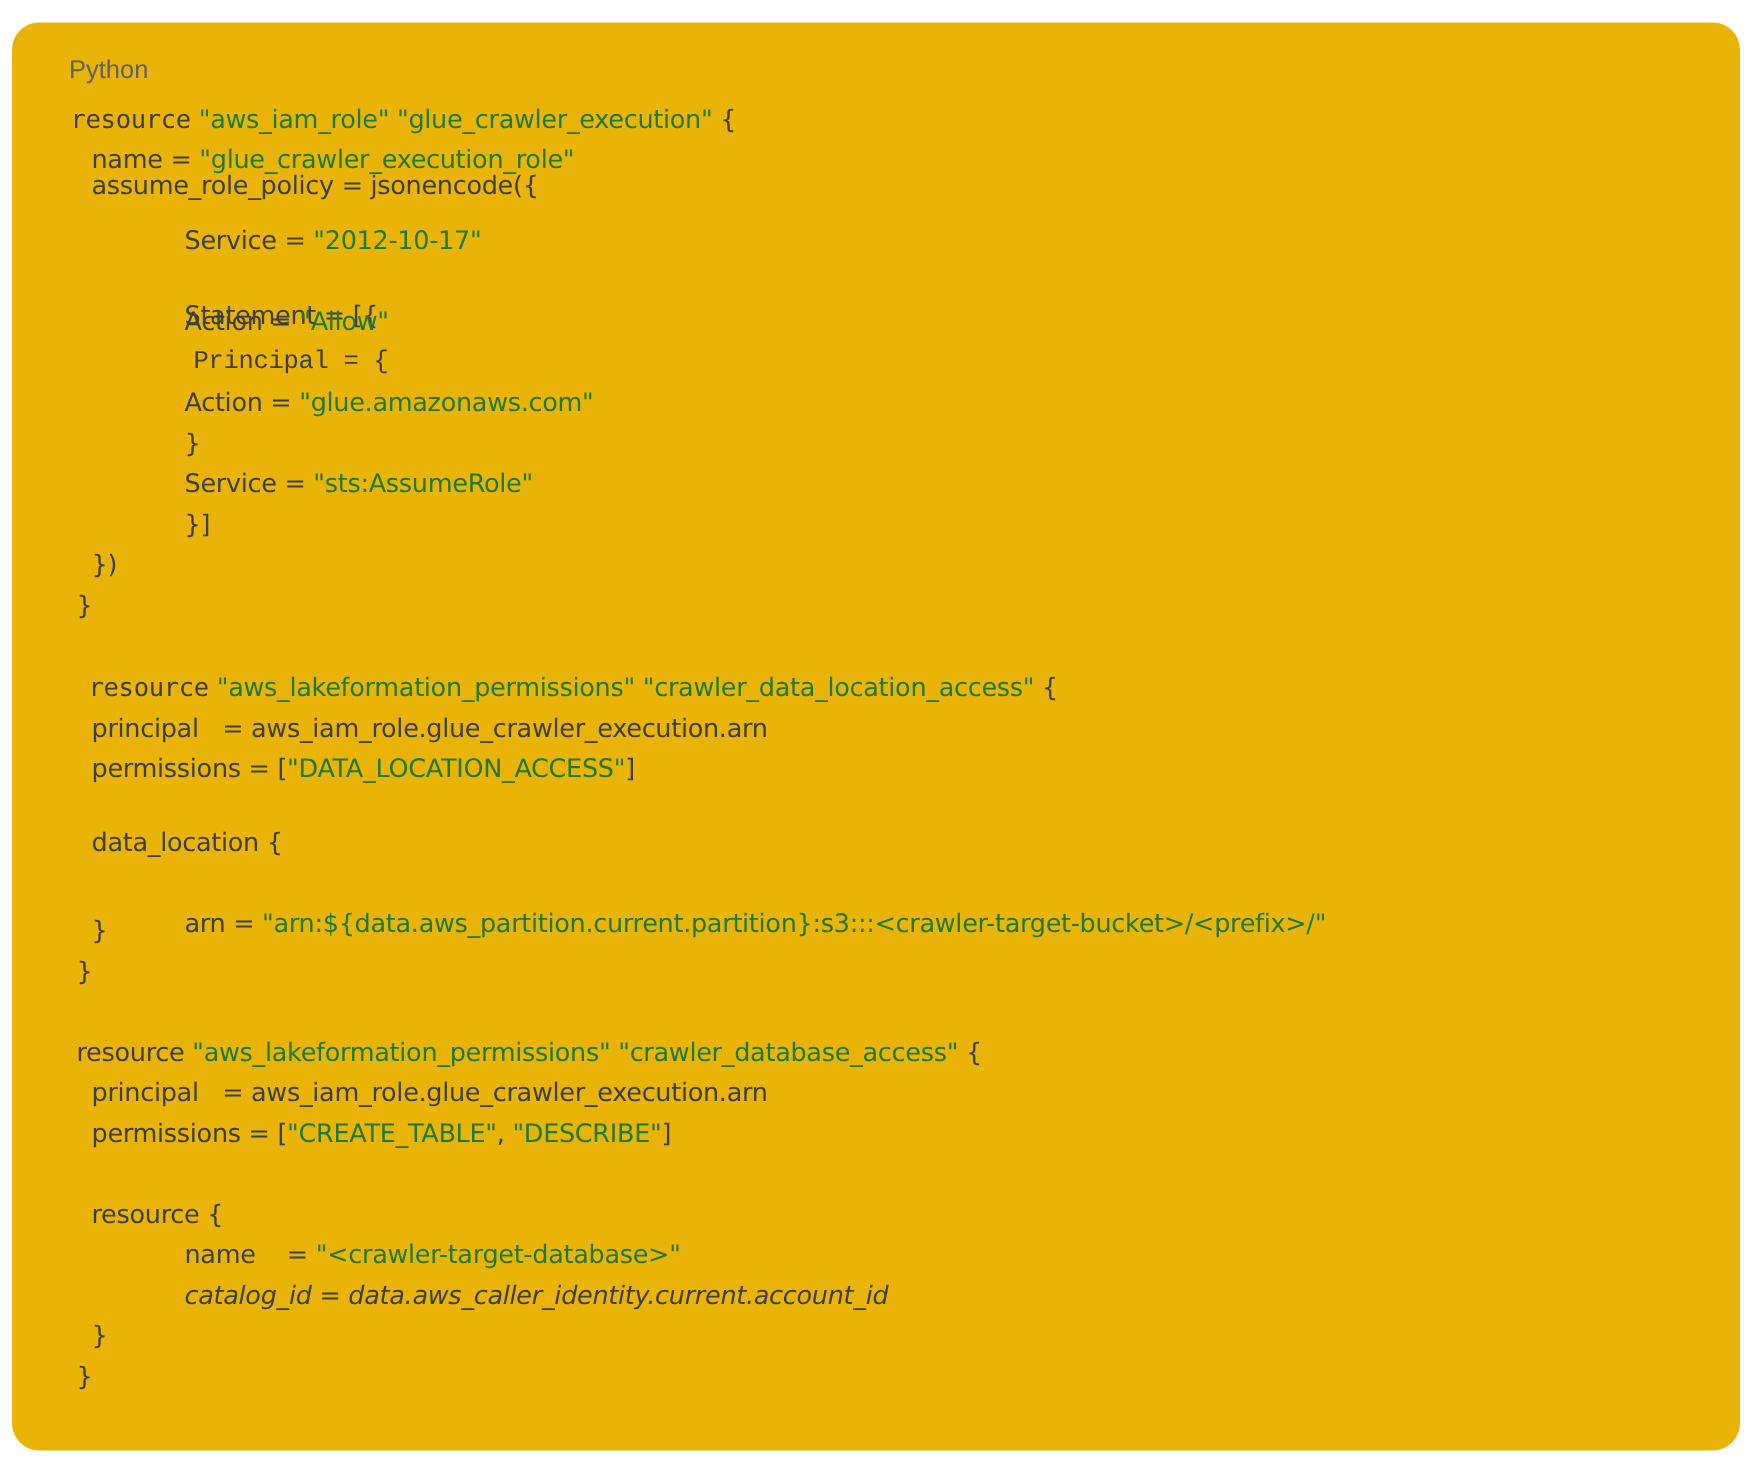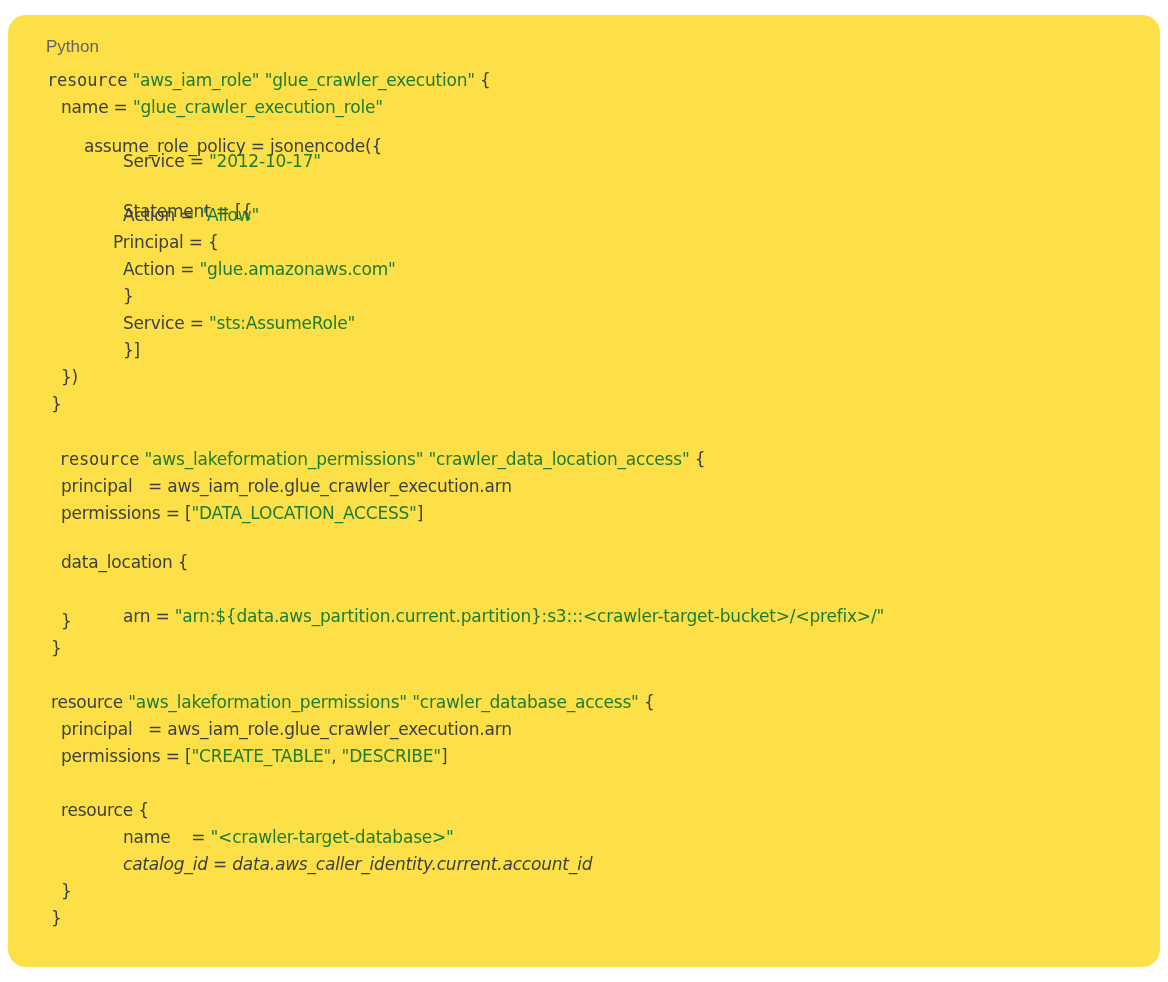--- a/index.html
+++ b/index.html
@@ -9,21 +9,21 @@
       width: 1168px;
       height: 982px;
       overflow: hidden;
     }
     .card {
       position: absolute;
       left: 8px;
       top: 15px;
       width: 1152px;
       height: 952px;
-      background: #fde047;
+      background: #eab308;
       border-radius: 18px;
     }
     .lang {
       position: absolute;
       left: 38px;
       top: 22px;
       font-family: "Liberation Sans", sans-serif;
       font-size: 17px;
       color: #5f6368;
     }
@@ -51,25 +51,25 @@
   </style>
 </head>
 <body>
 
 <div class="card">
   <span class="lang">Python</span>
 </div>
 <div class="code" id="code-lines">
     <div class="line" style="left: 47px; top: 69px;"><span class="kw">resource</span><span> </span><span class="str">"aws_iam_role"</span><span> </span><span class="str">"glue_crawler_execution"</span><span> {</span></div>
     <div class="line" style="left: 61px; top: 96px;"><span>name = </span><span class="str">"glue_crawler_execution_role"</span></div>
-    <div class="line" style="left: 61px; top: 135px; margin-left: 23px;"><span>assume_role_policy = jsonencode({</span></div>
+    <div class="line" style="left: 61px; top: 113px;"><span>assume_role_policy = jsonencode({</span></div>
     <div class="line" style="left: 123px; top: 150px;"><span>Service = </span><span class="str">"2012-10-17"</span></div>
     <div class="line" style="left: 123px; top: 177px; margin-top: 23px;"><span>Statement = [{</span></div>
     <div class="line" style="left: 123px; top: 204px;"><span>Action = </span><span class="str">"Allow"</span></div>
-    <div class="line" style="left: 113px; top: 231px;"><span>Principal = {</span></div>
+    <div class="line" style="left: 129px; top: 231px; font-family: Liberation Mono, monospace;"><span>Principal = {</span></div>
     <div class="line" style="left: 123px; top: 258px;"><span>Action = </span><span class="str">"glue.amazonaws.com"</span></div>
     <div class="line" style="left: 123px; top: 285px;"><span>}</span></div>
     <div class="line" style="left: 123px; top: 312px;"><span>Service = </span><span class="str">"sts:AssumeRole"</span></div>
     <div class="line" style="left: 123px; top: 339px;"><span>}]</span></div>
     <div class="line" style="left: 61px; top: 366px;"><span>})</span></div>
     <div class="line" style="left: 51px; top: 393px;"><span>}</span></div>
     <div class="line" style="left: 59px; top: 448px;"><span class="kw">resource</span><span> </span><span class="str">"aws_lakeformation_permissions"</span><span> </span><span class="str">"crawler_data_location_access"</span><span> {</span></div>
     <div class="line" style="left: 61px; top: 475px;"><span>principal   = aws_iam_role.glue_crawler_execution.arn</span></div>
     <div class="line" style="left: 61px; top: 502px;"><span>permissions = [</span><span class="str">"DATA_LOCATION_ACCESS"</span><span>]</span></div>
     <div class="line" style="left: 61px; top: 551px;"><span>data_location {</span></div>

